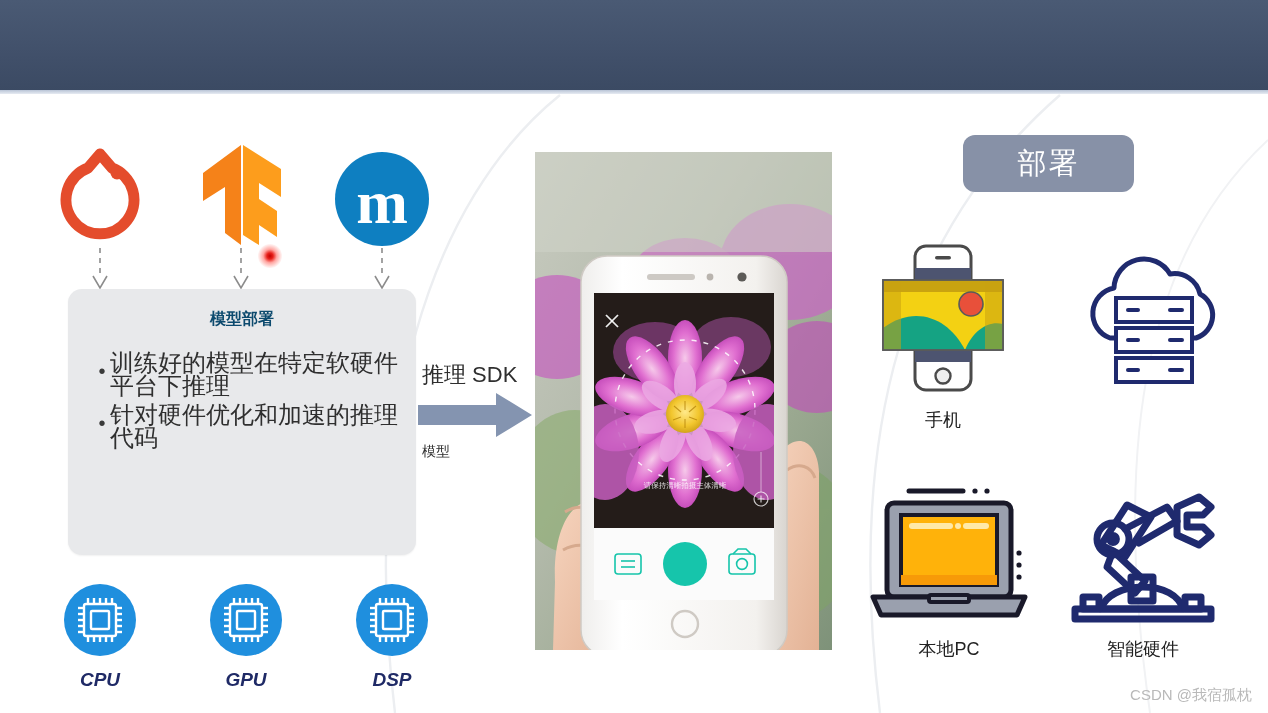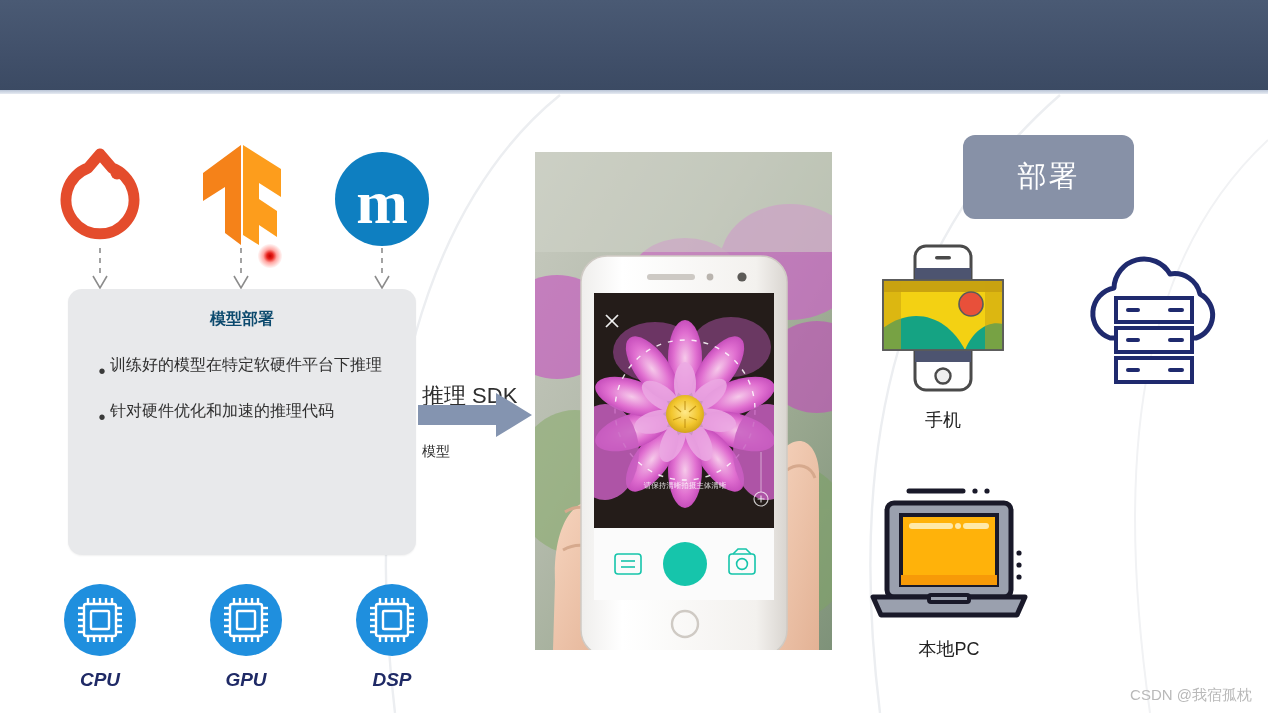--- a/index.html
+++ b/index.html
@@ -67,26 +67,26 @@
     position:absolute;left:0;top:20px;width:348px;text-align:center;
     font-size:16px;font-weight:bold;color:#0c4a6e;
   }
   .bullets{position:absolute;left:26px;top:62px;width:304px;}
   .bullet{display:flex;margin-bottom:6px;}
   .bullet-dot{
     width:16px;flex:0 0 16px;font-size:20px;line-height:40px;color:#3a3a3a;
     text-align:center;
   }
   .bullet-text{
-    flex:1;font-size:16px;line-height:28px;color:#2f2f2f;
+    flex:1;font-size:24px;line-height:23px;color:#2f2f2f;
   }
 
   
   .sdk-label{
-    position:absolute;left:422px;top:381px;font-size:22px;color:#2f2f2f;
+    position:absolute;left:422px;top:360px;font-size:22px;color:#2f2f2f;
     white-space:nowrap;z-index:3;
   }
   .model-label{
     position:absolute;left:422px;top:443px;font-size:14px;color:#2f2f2f;
     white-space:nowrap;z-index:3;
   }
   .big-arrow{position:absolute;left:418px;top:392px;z-index:3;}
 
   
   .chip{position:absolute;z-index:3;text-align:center;width:110px;font-style:italic;}
@@ -98,21 +98,21 @@
   }
 
   
   .photo{
     position:absolute;left:535px;top:152px;width:297px;height:498px;z-index:4;
     overflow:hidden;background:#84cc16;
   }
 
   
   .deploy-btn{
-    position:absolute;left:963px;top:135px;width:171px;height:84px;
+    position:absolute;left:963px;top:135px;width:171px;height:57px;
     background:#8791a7;border-radius:12px;z-index:3;
     display:flex;align-items:center;justify-content:center;
   }
   .deploy-btn-label{font-size:29px;color:#ffffff;letter-spacing:2px;}
 
   .tile{position:absolute;z-index:3;width:180px;text-align:center;}
   .tile-phone{left:853px;top:238px;}
   .tile-server{left:1058px;top:238px;}
   .tile-pc{left:859px;top:477px;}
   .tile-hw{left:1053px;top:477px;}
@@ -498,16 +498,34 @@
         <rect x="50" y="46" width="44" height="6" rx="3"></rect>
         <rect x="104" y="46" width="26" height="6" rx="3"></rect>
         <circle cx="99" cy="49" r="3"></circle>
       </g>
       <path d="M14 120 L166 120 L158 138 L22 138 Z" fill="#9aa0ae" stroke="#191929" stroke-width="5" stroke-linejoin="round"></path>
       <rect x="70" y="118" width="40" height="7" rx="2" fill="#9aa0ae" stroke="#191929" stroke-width="4"></rect>
     </svg>
     <div class="tile-label">本地PC</div>
   </div>
 
+  <div class="tile tile-hw">
+    <svg width="180" height="150" viewBox="0 0 180 150">
+      <g fill="none" stroke="#1f2a6e" stroke-width="7" stroke-linejoin="round" stroke-linecap="round">
+        <path d="M48 68 L74 28 L98 40 L72 80 Z"></path>
+        <path d="M72 52 L114 30 L124 44 L86 66"></path>
+        <path d="M124 30 L146 20 L158 30 L150 38 L134 38 L134 50 L150 50 L158 58 L146 68 L124 58 Z"></path>
+        <path d="M60 74 L92 104 L82 116 L54 90 Z"></path>
+        <circle cx="60" cy="62" r="16"></circle>
+        <circle cx="60" cy="62" r="3.4" fill="#1f2a6e"></circle>
+        <rect x="78" y="100" width="22" height="24"></rect>
+        <path d="M48 132 C 52 118, 70 110, 90 110 C 110 110, 126 118, 130 132 Z"></path>
+        <rect x="22" y="132" width="136" height="10"></rect>
+        <rect x="30" y="120" width="16" height="12"></rect>
+        <rect x="132" y="120" width="16" height="12"></rect>
+      </g>
+    </svg>
+    <div class="tile-label">智能硬件</div>
+  </div>
 
   <div class="watermark">CSDN @我宿孤枕</div>
 
 </div>
 
 </body></html>

